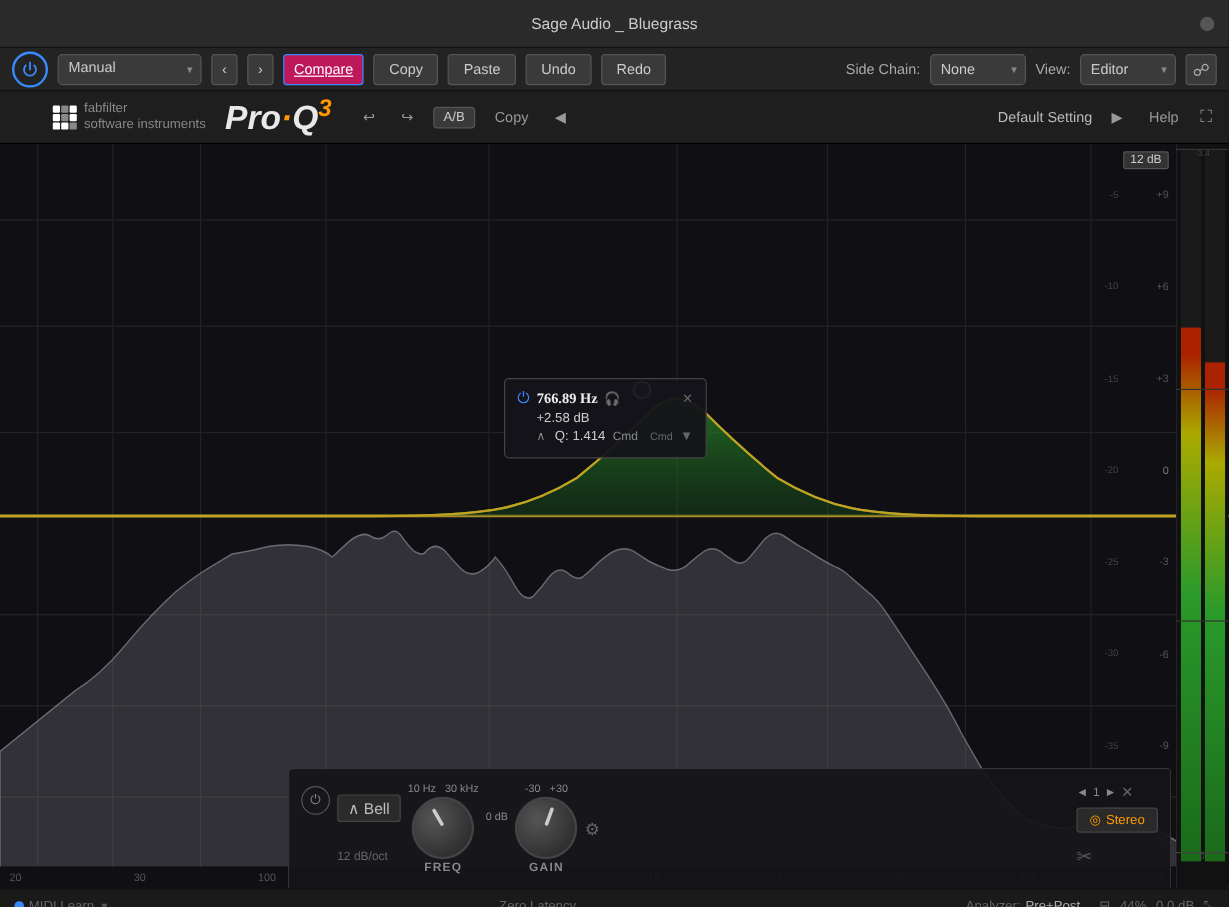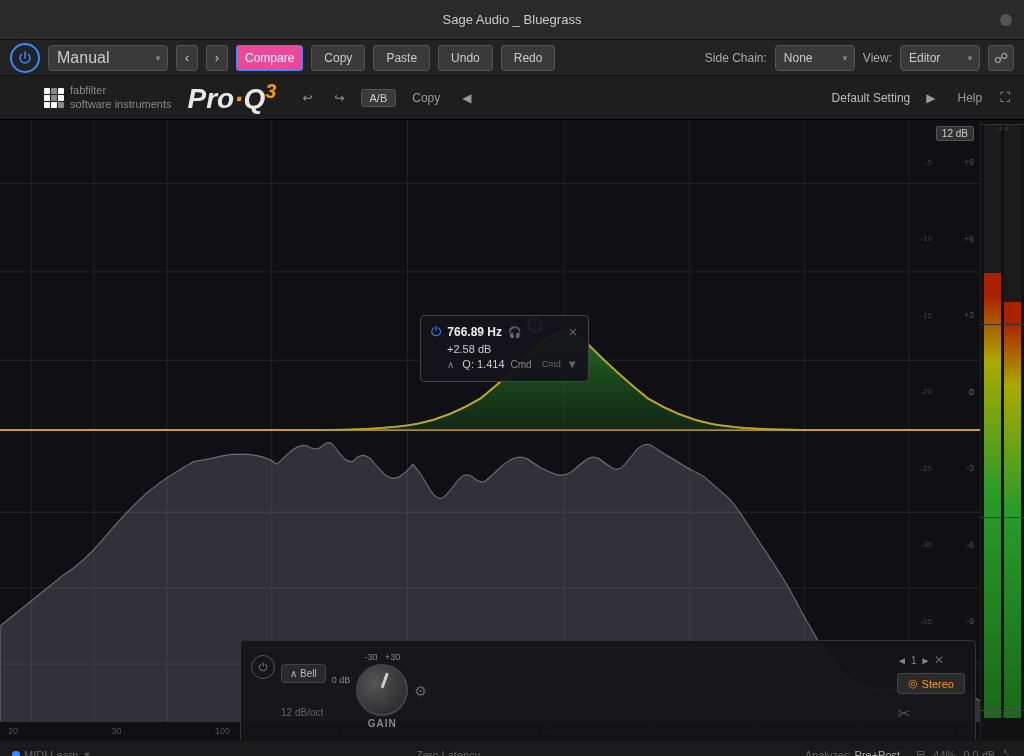--- a/index.html
+++ b/index.html
@@ -61,21 +61,21 @@
       cursor: pointer;
     }
     .power-btn svg { color: #3a8aff; }
 
     .preset-select {
       background: #3a3a3a;
       border: 1px solid #555;
       border-radius: 4px;
       color: #ccc;
       padding: 3px 24px 6px 8px;
-      font-size: 16px;
+      font-size: 12px;
       height: 26px;
       appearance: none;
       cursor: pointer;
       position: relative;
       min-width: 120px;
     }
     .select-wrapper {
       position: relative;
     }
     .select-wrapper::after {
@@ -93,23 +93,24 @@
       background: #3a3a3a;
       border: 1px solid #555;
       border-radius: 3px;
       color: #ccc;
       padding: 3px 8px;
       font-size: 12px;
       cursor: pointer;
       height: 26px;
     }
     .nav-btn.active {
-      background: #ec4899;
+      background: #be185d;
       border-color: #3a8aff;
       color: #fff;
+      text-decoration: underline;
     }
     .btn {
       background: #3a3a3a;
       border: 1px solid #555;
       border-radius: 3px;
       color: #ccc;
       padding: 3px 12px;
       font-size: 12px;
       cursor: pointer;
       height: 26px;
@@ -298,20 +299,21 @@
       margin-bottom: 3px;
     }
     .tooltip-power {
       color: #3a8aff;
       font-size: 13px;
     }
     .tooltip-freq {
       font-size: 12px;
       font-weight: bold;
       color: #eee;
+      font-family: Liberation Serif, serif;
     }
     .tooltip-headphones { font-size: 11px; color: #888; }
     .tooltip-close {
       margin-left: auto;
       color: #666;
       cursor: pointer;
       font-size: 11px;
     }
     .tooltip-gain { font-size: 11px; color: #ccc; margin-left: 16px; }
     .tooltip-cmd { color: #888; font-size: 10px; }
@@ -331,21 +333,21 @@
       color: #888;
       align-self: flex-start;
       margin-top: 8px;
     }
 
     .band-shape-btn {
       background: #2a2a2a;
       border: 1px solid #444;
       border-radius: 3px;
       color: #bbb;
-      font-size: 10px;
+      font-size: 13px;
       padding: 3px 8px;
       cursor: pointer;
       white-space: nowrap;
     }
 
     .slope-label {
       font-size: 10px;
       color: #666;
       margin-top: 20px;
     }
@@ -726,20 +728,27 @@
 
     <div class="band-controls-panel">
 
       <div class="band-power-btn">⏻</div>
 
       <div style="display:flex;flex-direction:column;gap:4px;align-self:center;">
         <button class="band-shape-btn">∧ <span>Bell</span></button>
         <span class="slope-label">12 dB/oct</span>
       </div>
 
+      <div class="knob-group">
+        <span class="knob-label-top">
+          <span>10 Hz</span> &nbsp; <span>30 kHz</span>
+        </span>
+        <div class="knob freq-knob"></div>
+        <span class="knob-name">FREQ</span>
+      </div>
 
       <div style="font-size:9px;color:#888;align-self:flex-start;margin-top:28px;">0 dB</div>
 
       <div class="knob-group">
         <span class="knob-label-top">
           <span>-30</span> &nbsp; <span>+30</span>
         </span>
         <div class="knob gain-knob"></div>
         <span class="knob-name">GAIN</span>
       </div>

